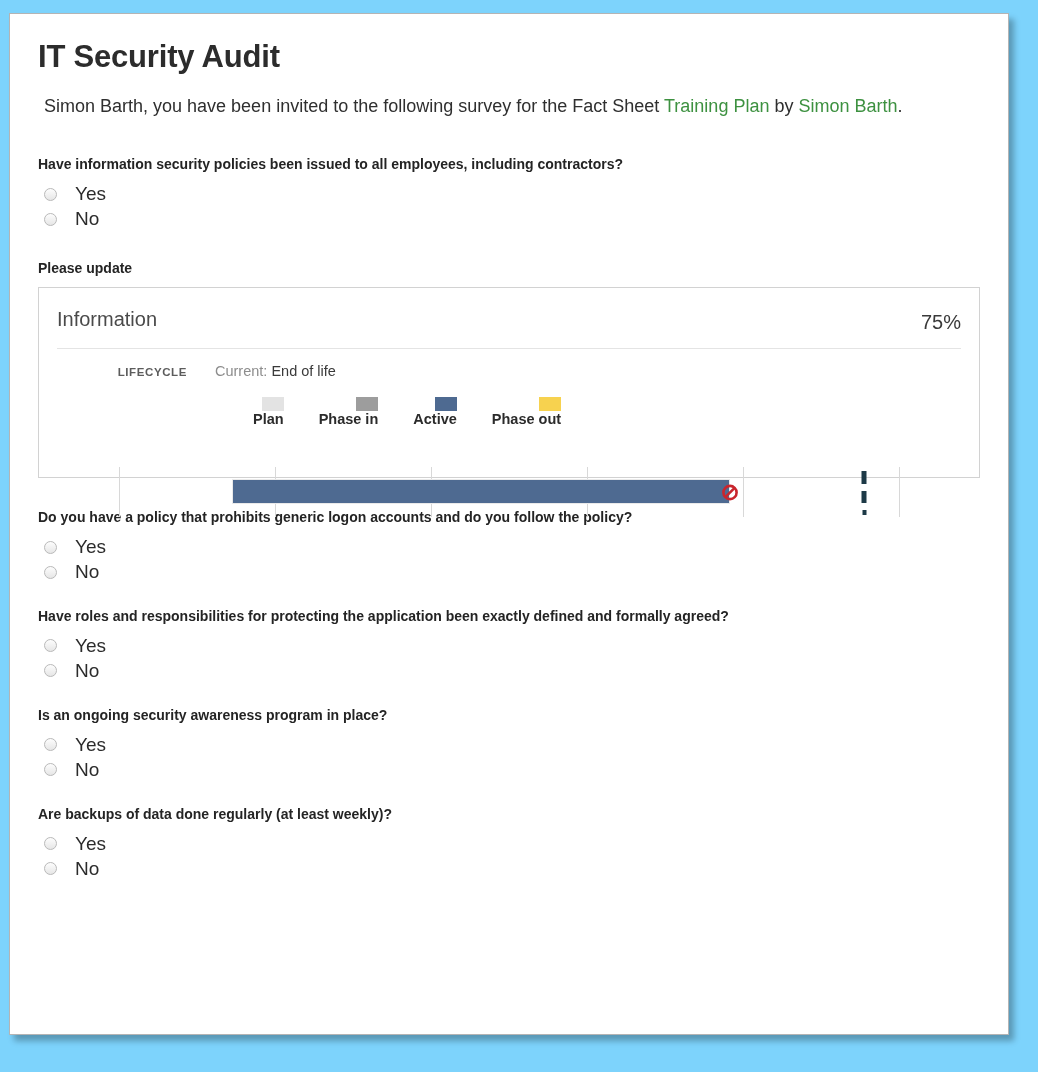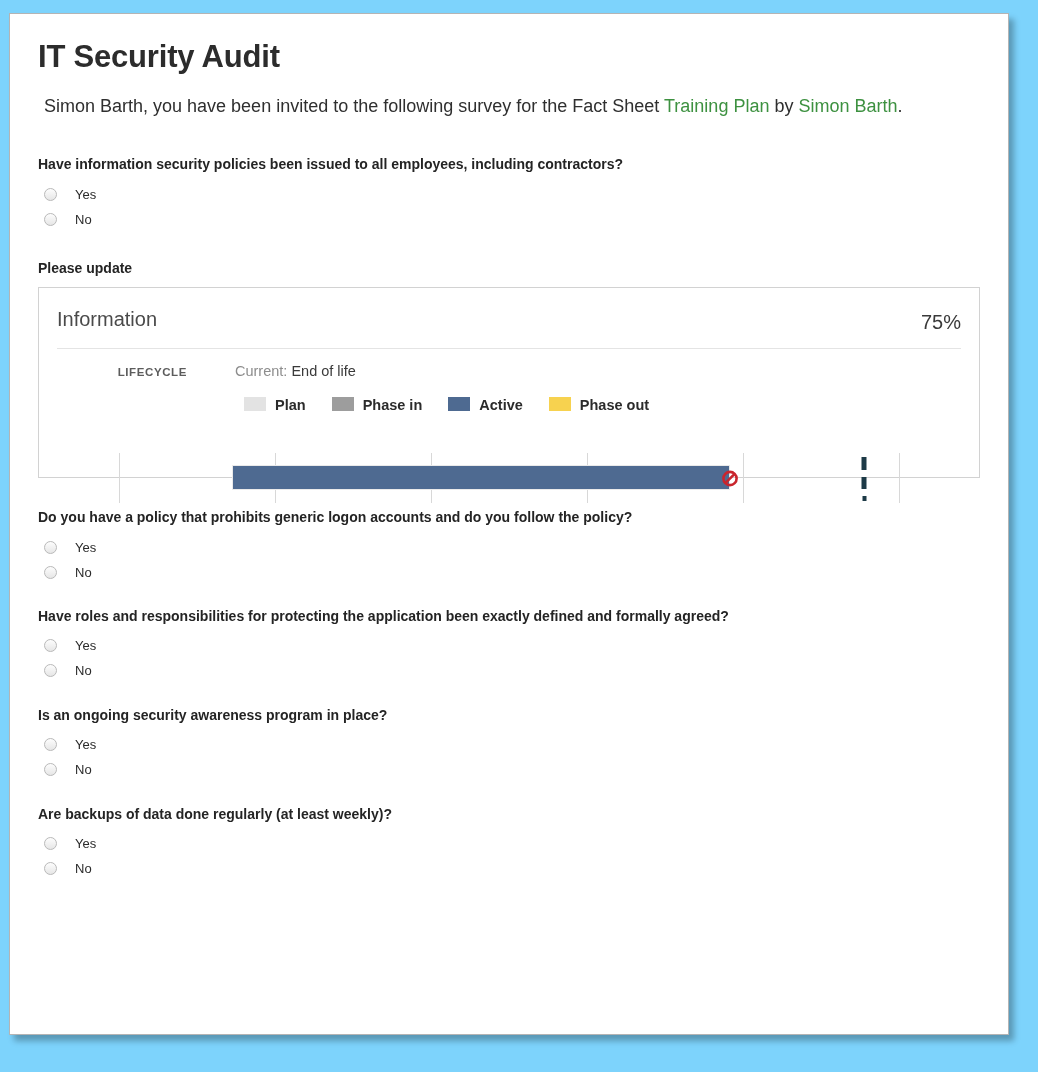--- a/index.html
+++ b/index.html
@@ -65,21 +65,21 @@
     width: 13px;
     height: 13px;
     border-radius: 50%;
     border: 1px solid #b9b9b9;
     background: linear-gradient(180deg, #fdfdfd 0%, #e6e6e6 100%);
     box-sizing: border-box;
     margin-left: 6px;
     flex: 0 0 auto;
   }
   .opt-label {
-    font-size: 13px;
+    font-size: 19px;
     color: #2b2b2b;
     margin-left: 18px;
   }
   .section-label {
     font-size: 14px;
     font-weight: bold;
     color: #242424;
     margin: 30px 0 11px 0;
   }
   
@@ -109,21 +109,20 @@
   }
   .info-divider {
     height: 1px;
     background: #e4e4e4;
     margin: 14px 18px 0 18px;
   }
   .lifecycle-row {
     display: flex;
     align-items: baseline;
     padding: 14px 0 0 0;
-    gap: 20px;
   }
   .lc-key {
     width: 148px;
     text-align: right;
     font-size: 11.5px;
     font-weight: bold;
     letter-spacing: 0.6px;
     color: #5c5c5c;
   }
   .lc-val {
@@ -132,22 +131,23 @@
     color: #3a3a3a;
   }
   .lc-val .muted { color: #8d8d8d; }
   .legend {
     display: flex;
     align-items: center;
     margin: 18px 0 0 205px;
   }
   .legend-item {
     display: flex;
-    align-items: flex-start;
+    align-items: flex-end;
     margin-right: 26px;
+    flex-direction: column;
   }
   .swatch {
     width: 22px;
     height: 14px;
     flex: 0 0 auto;
   }
   .legend-text {
     font-size: 14.5px;
     font-weight: bold;
     color: #2b2b2b;

